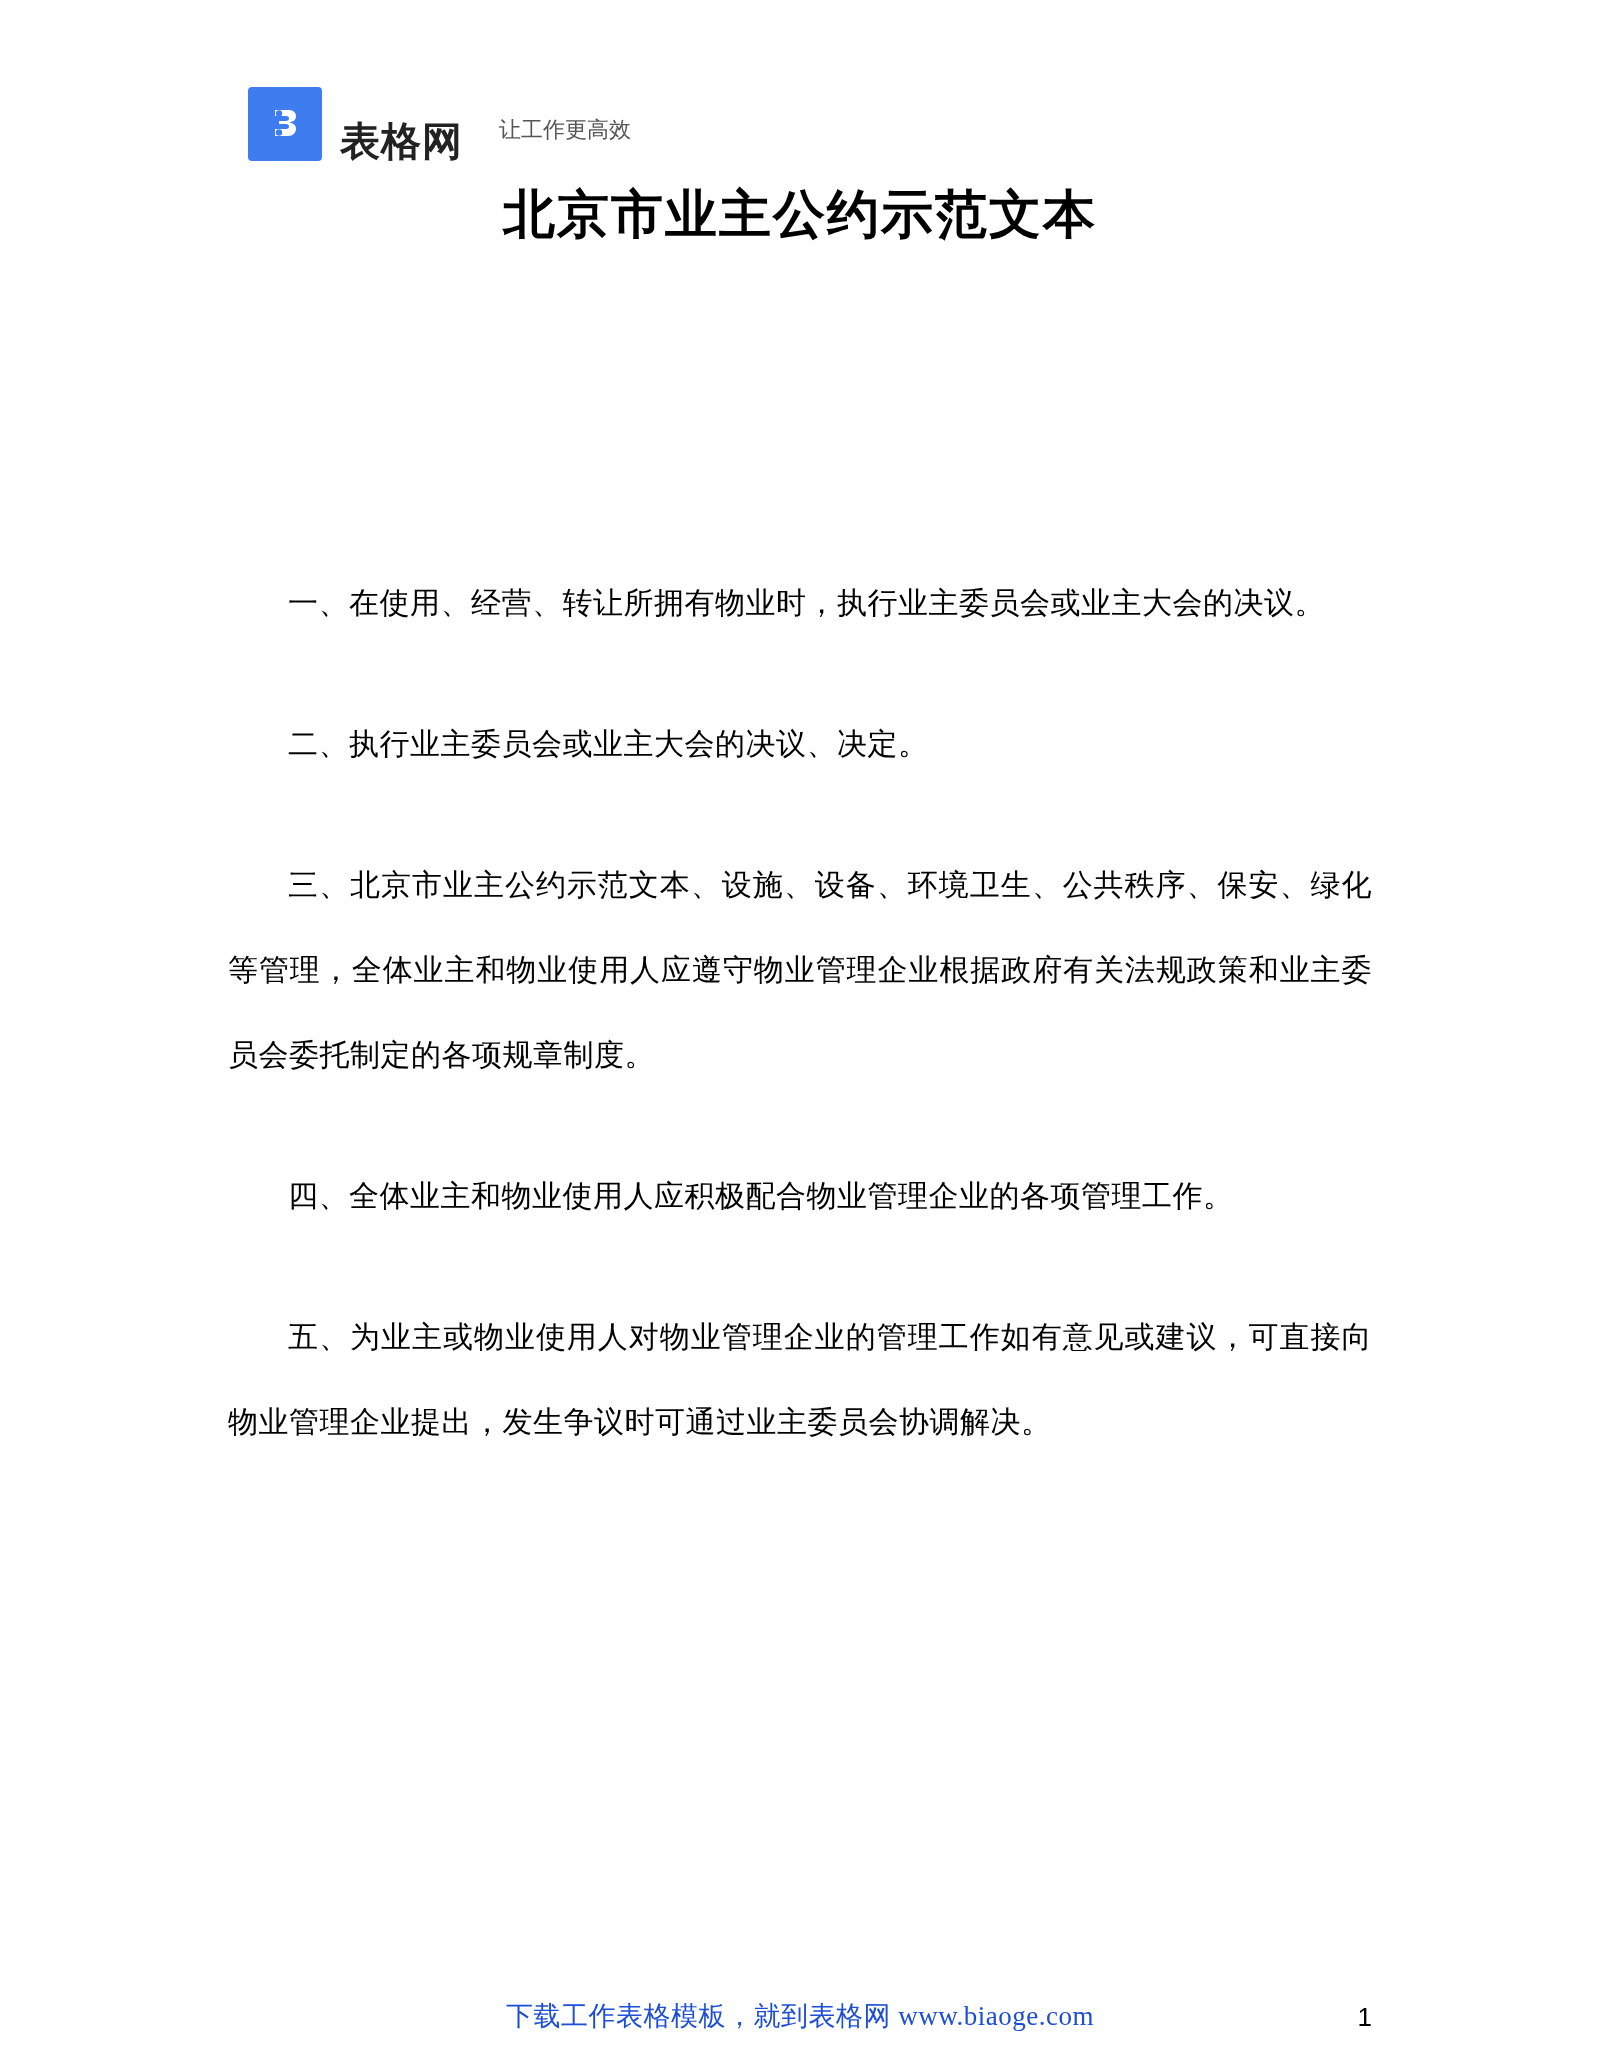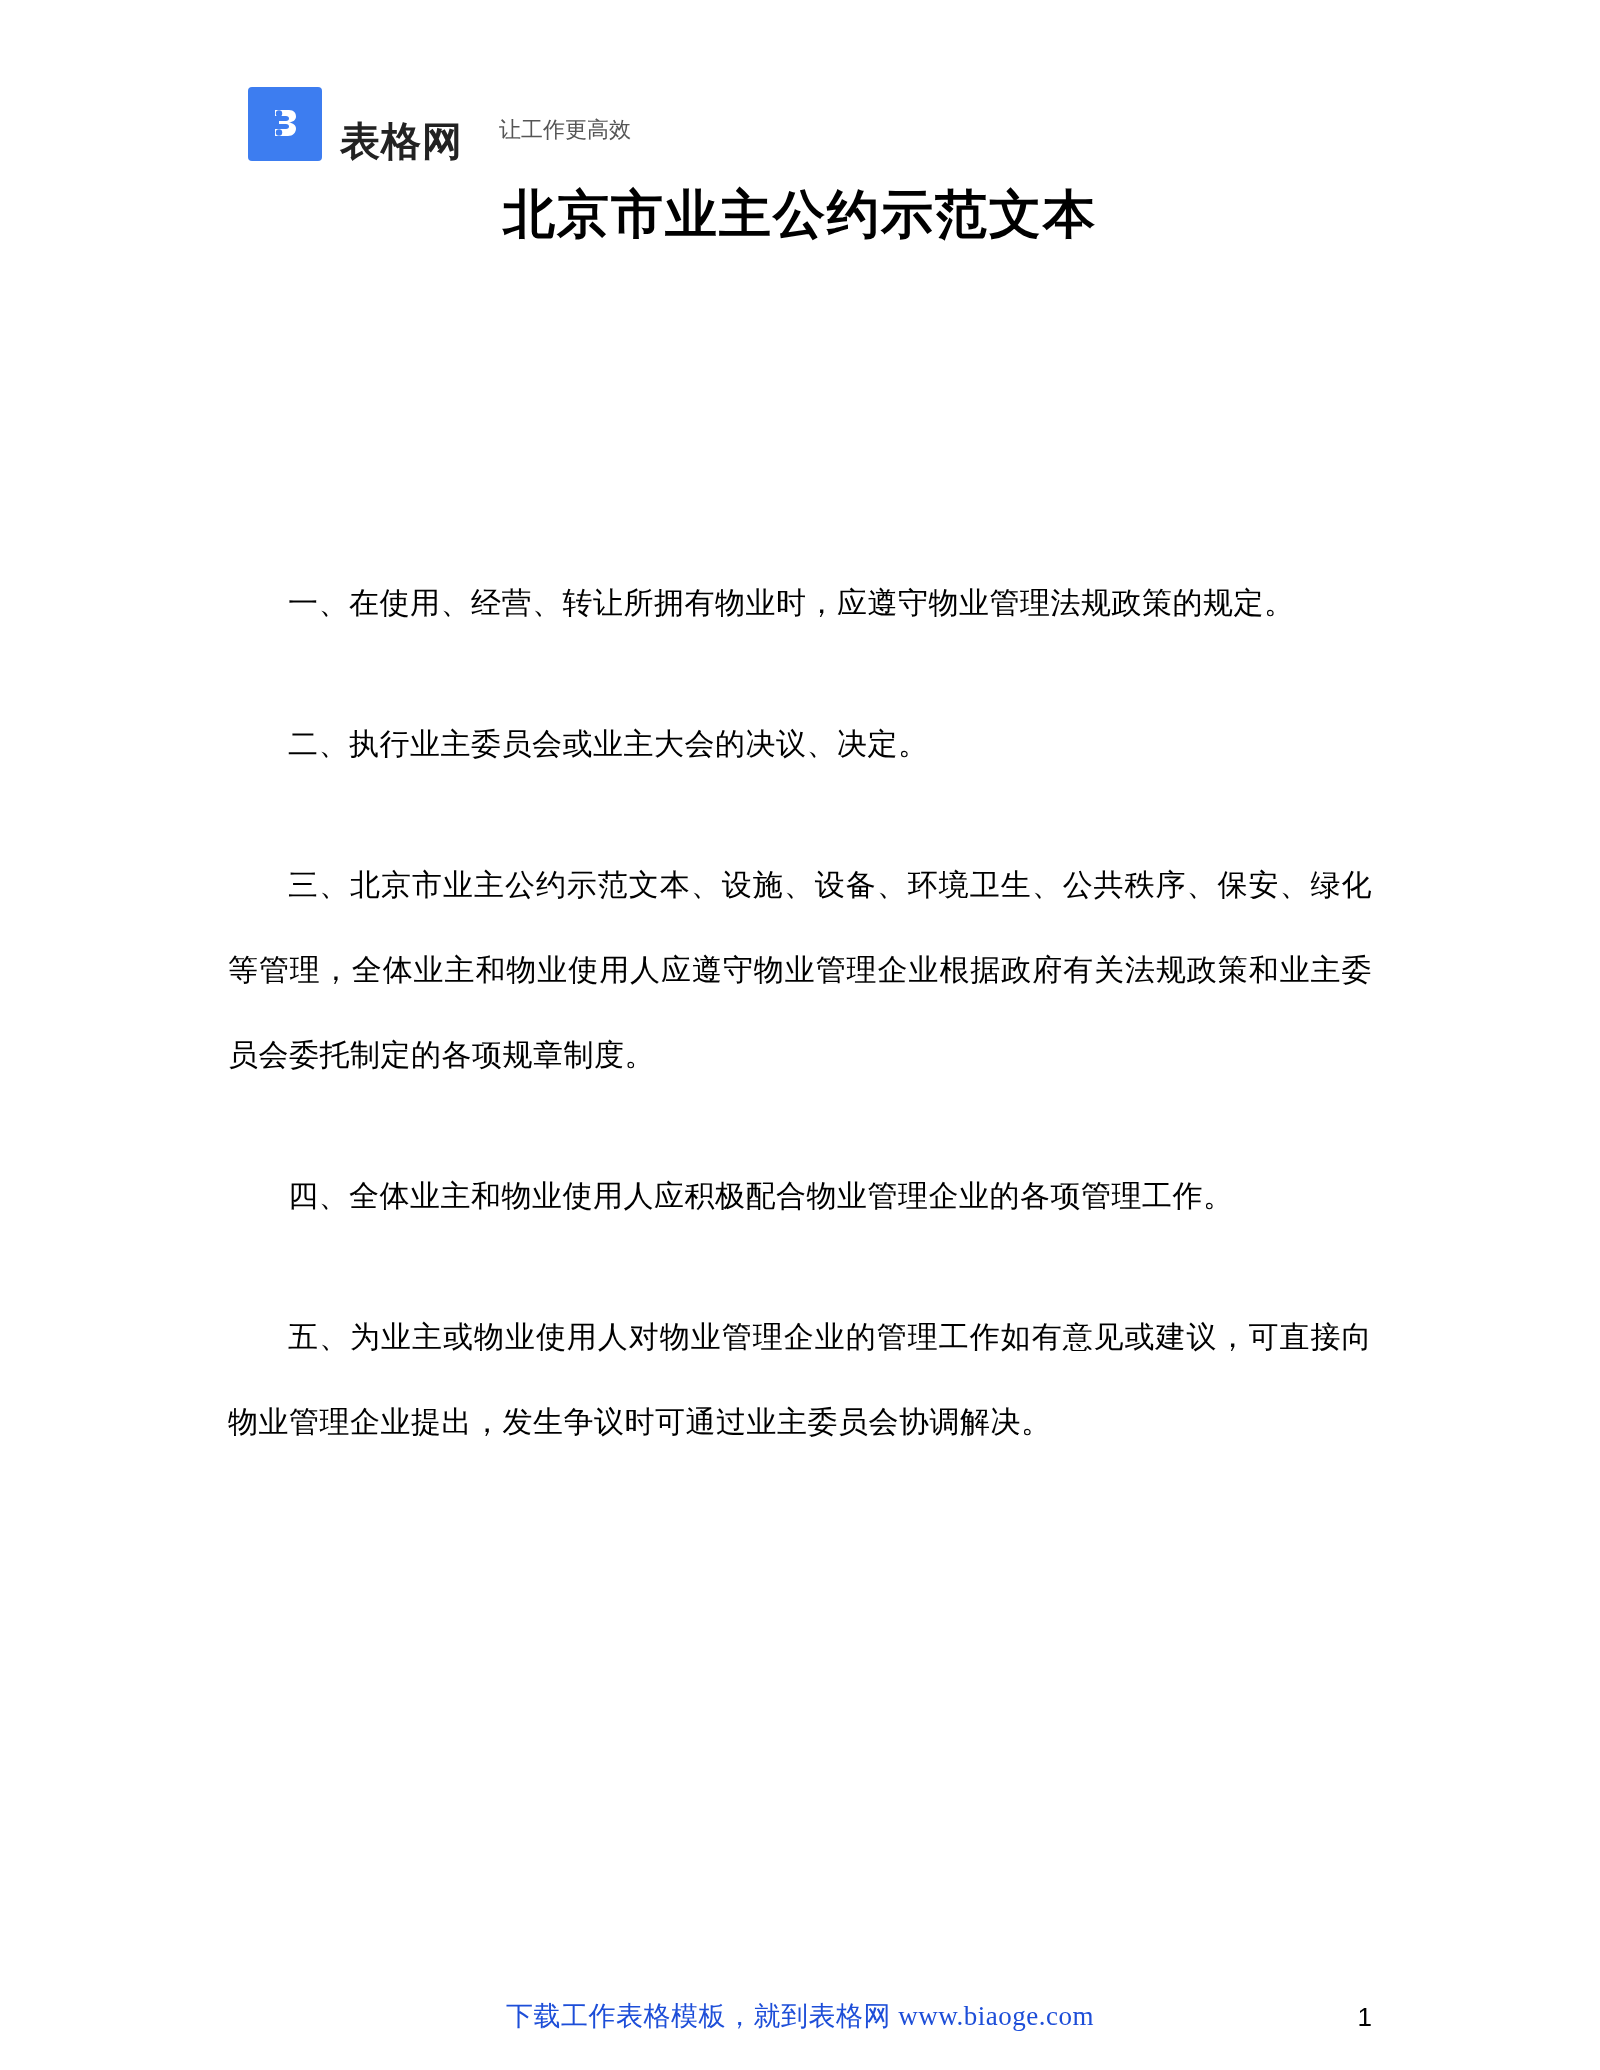--- a/index.html
+++ b/index.html
@@ -131,21 +131,21 @@
         <circle cx="17" cy="31.5" r="3.2" fill="#3d7df0"></circle>
       </svg>
     </div>
     <div class="brand-name">表格网</div>
     <div class="brand-slogan">让工作更高效</div>
   </div>
 
   <div class="doc-title">北京市业主公约示范文本</div>
 
   <div class="body-area">
-    <p class="para">一、在使用、经营、转让所拥有物业时，应遵守物业管理法规政策的规定。</p>
+    <p class="para">一、在使用、经营、转让所拥有物业时，执行业主委员会或业主大会的决议。</p>
     <p class="para">二、执行业主委员会或业主大会的决议、决定。</p>
     <p class="para">三、北京市业主公约示范文本、设施、设备、环境卫生、公共秩序、保安、绿化等管理，全体业主和物业使用人应遵守物业管理企业根据政府有关法规政策和业主委员会委托制定的各项规章制度。</p>
     <p class="para">四、全体业主和物业使用人应积极配合物业管理企业的各项管理工作。</p>
     <p class="para tight">五、为业主或物业使用人对物业管理企业的管理工作如有意见或建议，可直接向物业管理企业提出，发生争议时可通过业主委员会协调解决。</p>
   </div>
 
   <div class="footer">
     <div class="footer-text">下载工作表格模板，就到表格网 www.biaoge.com</div>
     <div class="footer-page">1</div>
   </div>

